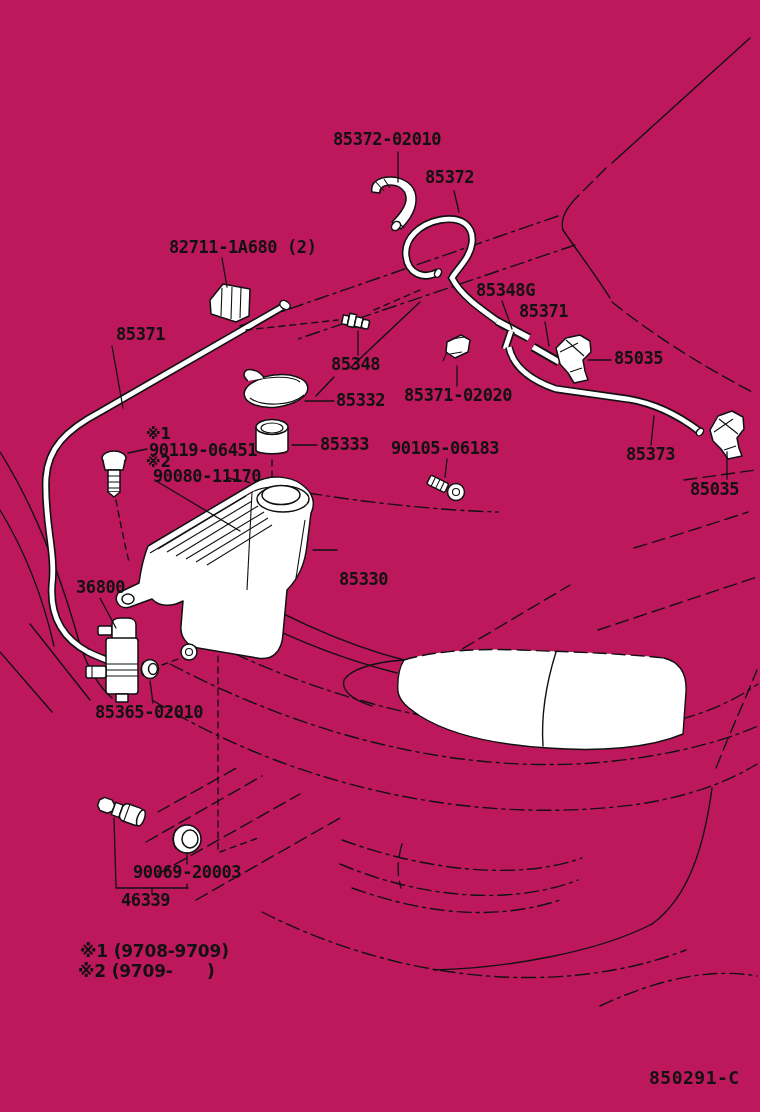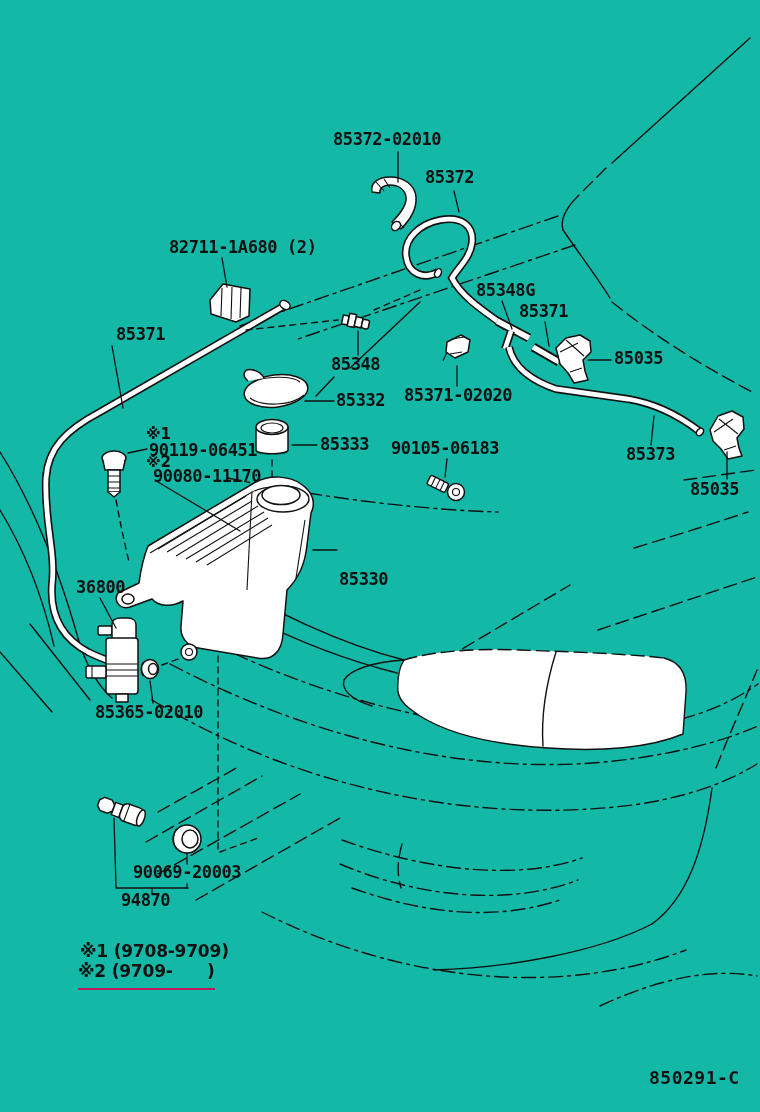--- a/index.html
+++ b/index.html
@@ -1,17 +1,17 @@
 <!DOCTYPE html>
 <html><head>
 <meta charset="utf-8">
 <style>
   html,body{margin:0;padding:0;background:#fff;}
   #stage{
-    position:relative;width:760px;height:1112px;background:#14b8a6;
+    position:relative;width:760px;height:1112px;background:#be185d;
     font-family:"DejaVu Sans Mono",monospace;overflow:hidden;
   }
   #art{position:absolute;left:0;top:0;}
   .lbl{
     position:absolute;color:#111;font-weight:700;font-size:17px;
     letter-spacing:-0.4px;white-space:pre;line-height:1.05;
     font-family:"DejaVu Sans Mono",monospace;
   }
   .sans{font-family:"DejaVu Sans",sans-serif;letter-spacing:-0.2px;}
   .mark{font-size:15px;}
@@ -316,19 +316,19 @@
       <div class="lbl" style="left: 149px; top: 442px;">90119-06451</div>
       <div class="lbl sans mark" style="left: 146px; top: 455px;">※2</div>
       <div class="lbl" style="left: 153px; top: 468px;">90080-11170</div>
       <div class="lbl" style="left: 391px; top: 440px;">90105-06183</div>
       <div class="lbl" style="left: 626px; top: 446px;">85373</div>
       <div class="lbl" style="left: 690px; top: 481px;">85035</div>
       <div class="lbl" style="left: 339px; top: 541px; margin-top: 30px;">85330</div>
       <div class="lbl" style="left: 76px; top: 579px;">36800</div>
       <div class="lbl" style="left: 95px; top: 704px;">85365-02010</div>
       <div class="lbl" style="left: 133px; top: 864px;">90069-20003</div>
-      <div class="lbl" style="left: 121px; top: 892px;">94870</div>
+      <div class="lbl" style="left: 121px; top: 892px;">46339</div>
       <div class="lbl sans" style="left: 80px; top: 943px;">※1 (9708-9709)</div>
       <div class="lbl sans underline" style="left: 78px; top: 963px;">※2 (9709-      )</div>
       <div class="lbl docnum" style="left: 649px; top: 1069px;">850291-C</div>
     </div>
 
 </div>
 
 </body></html>

